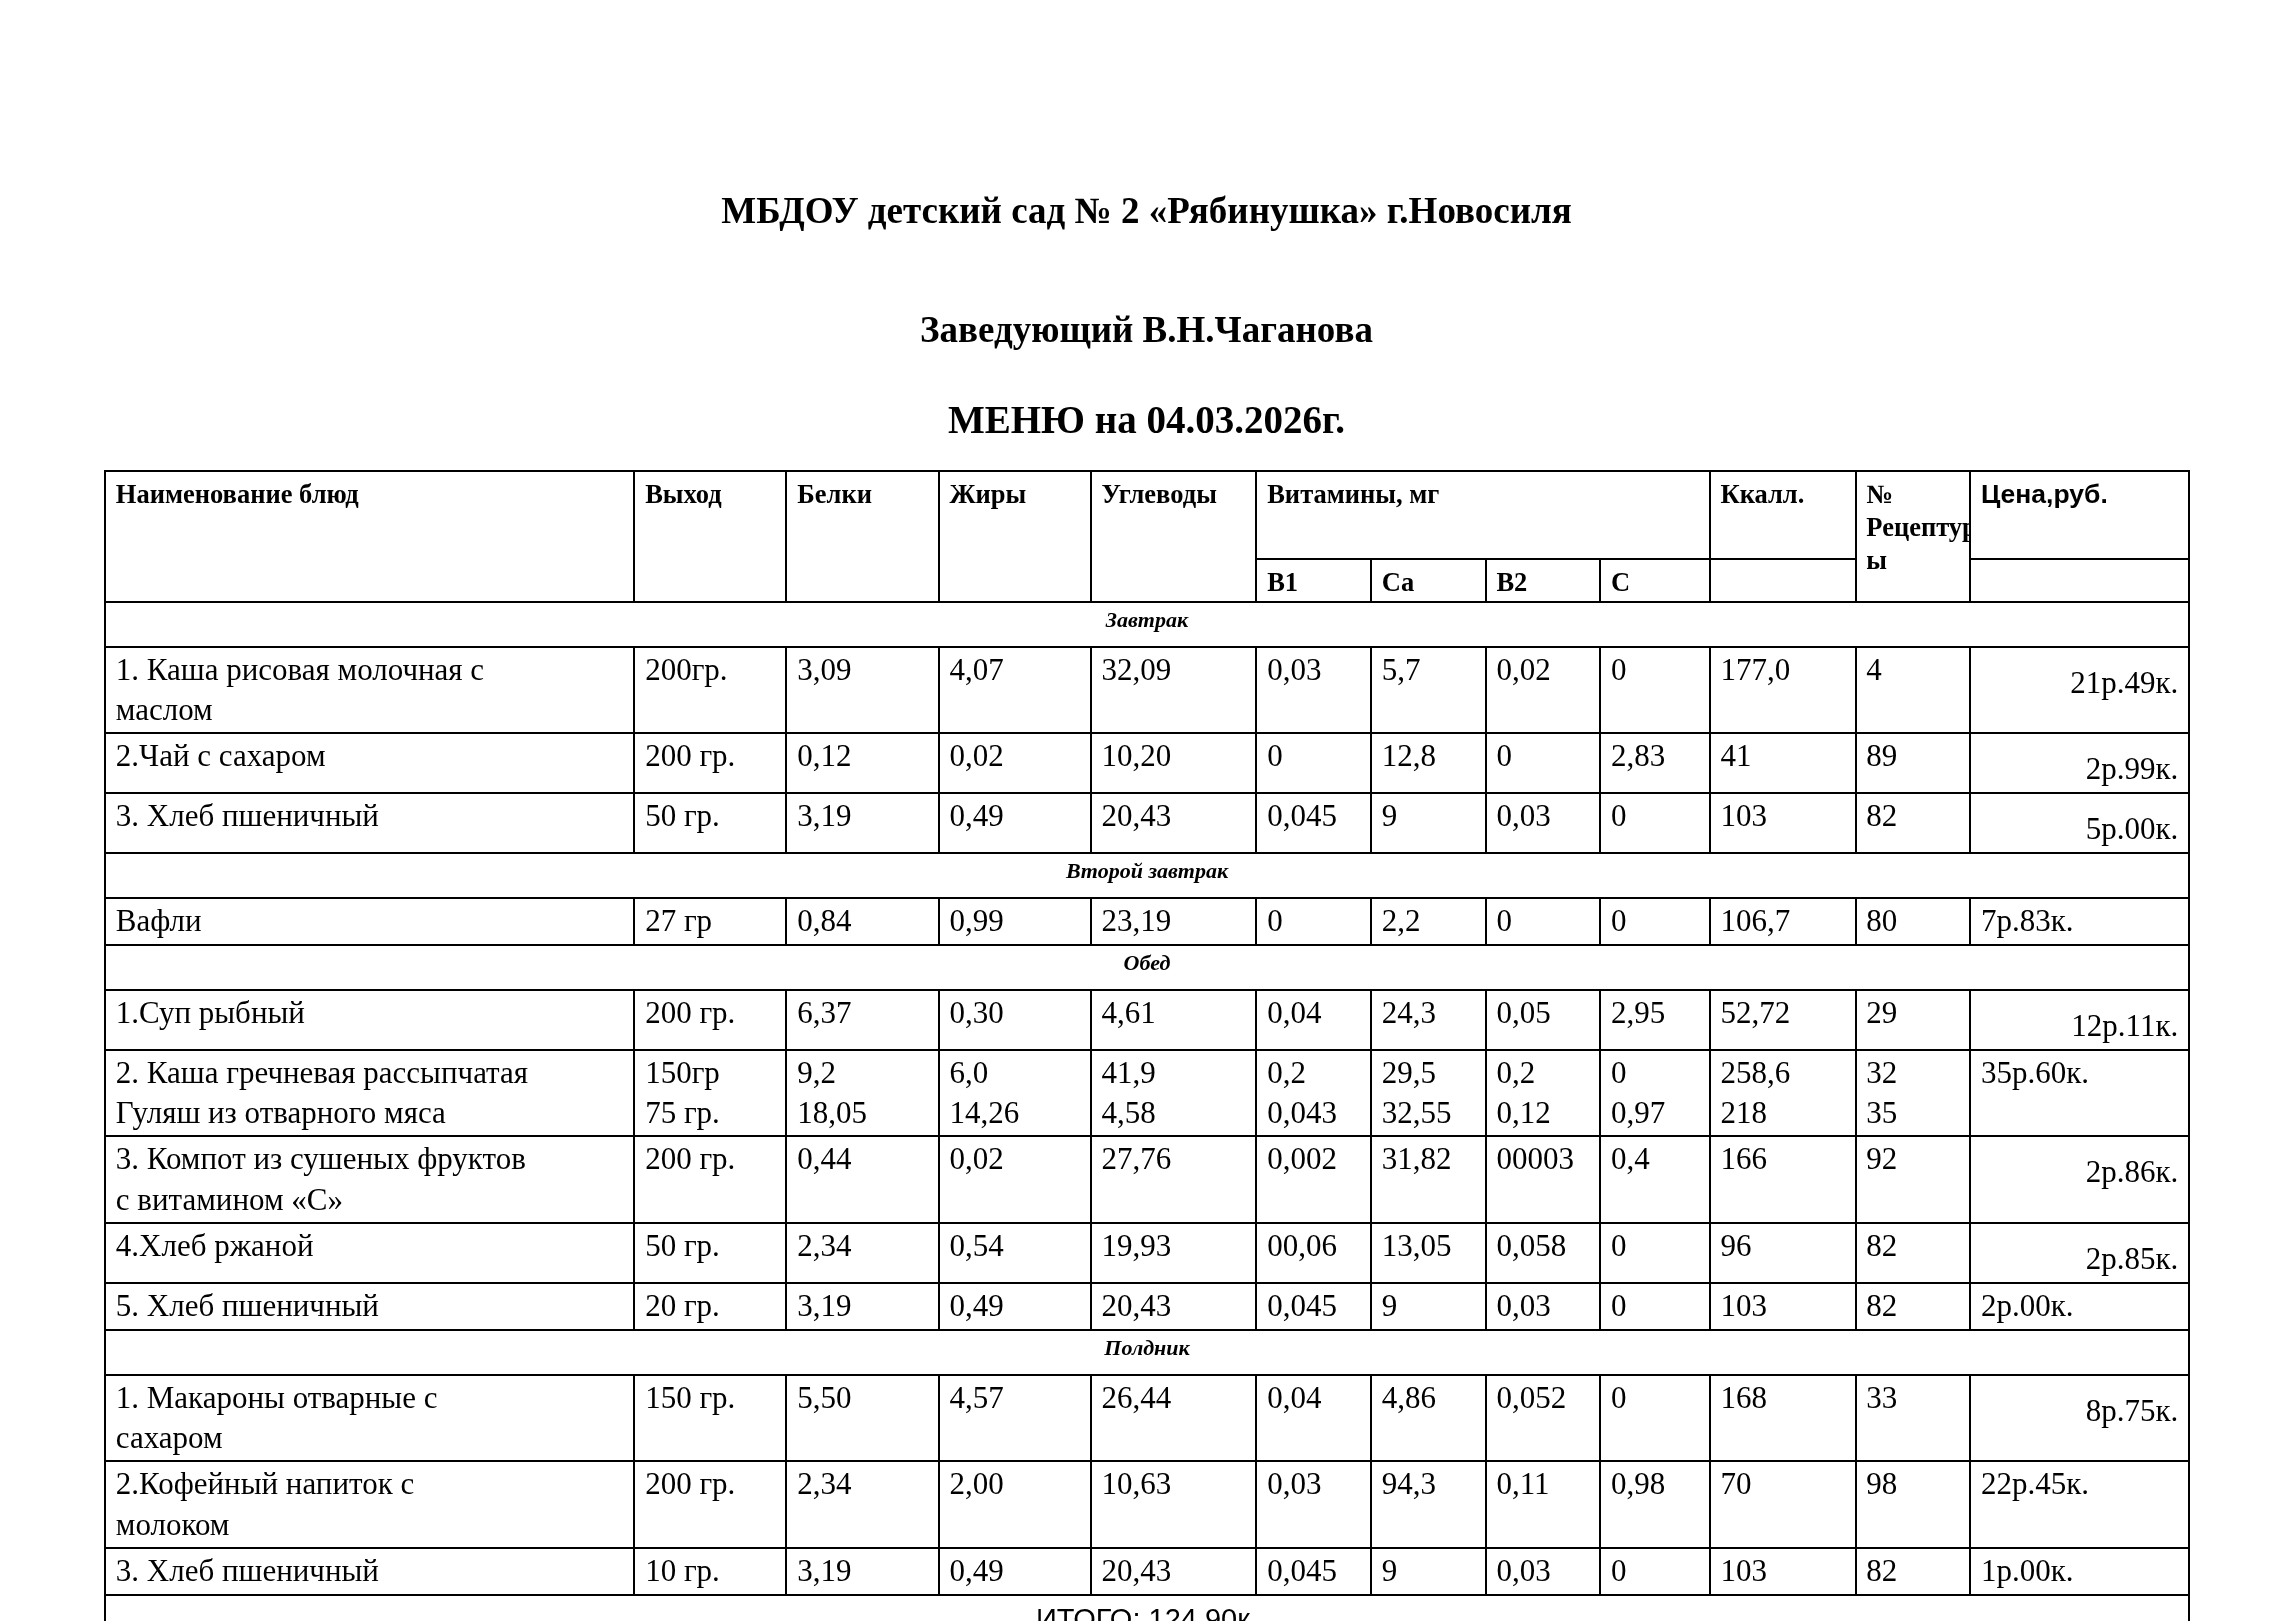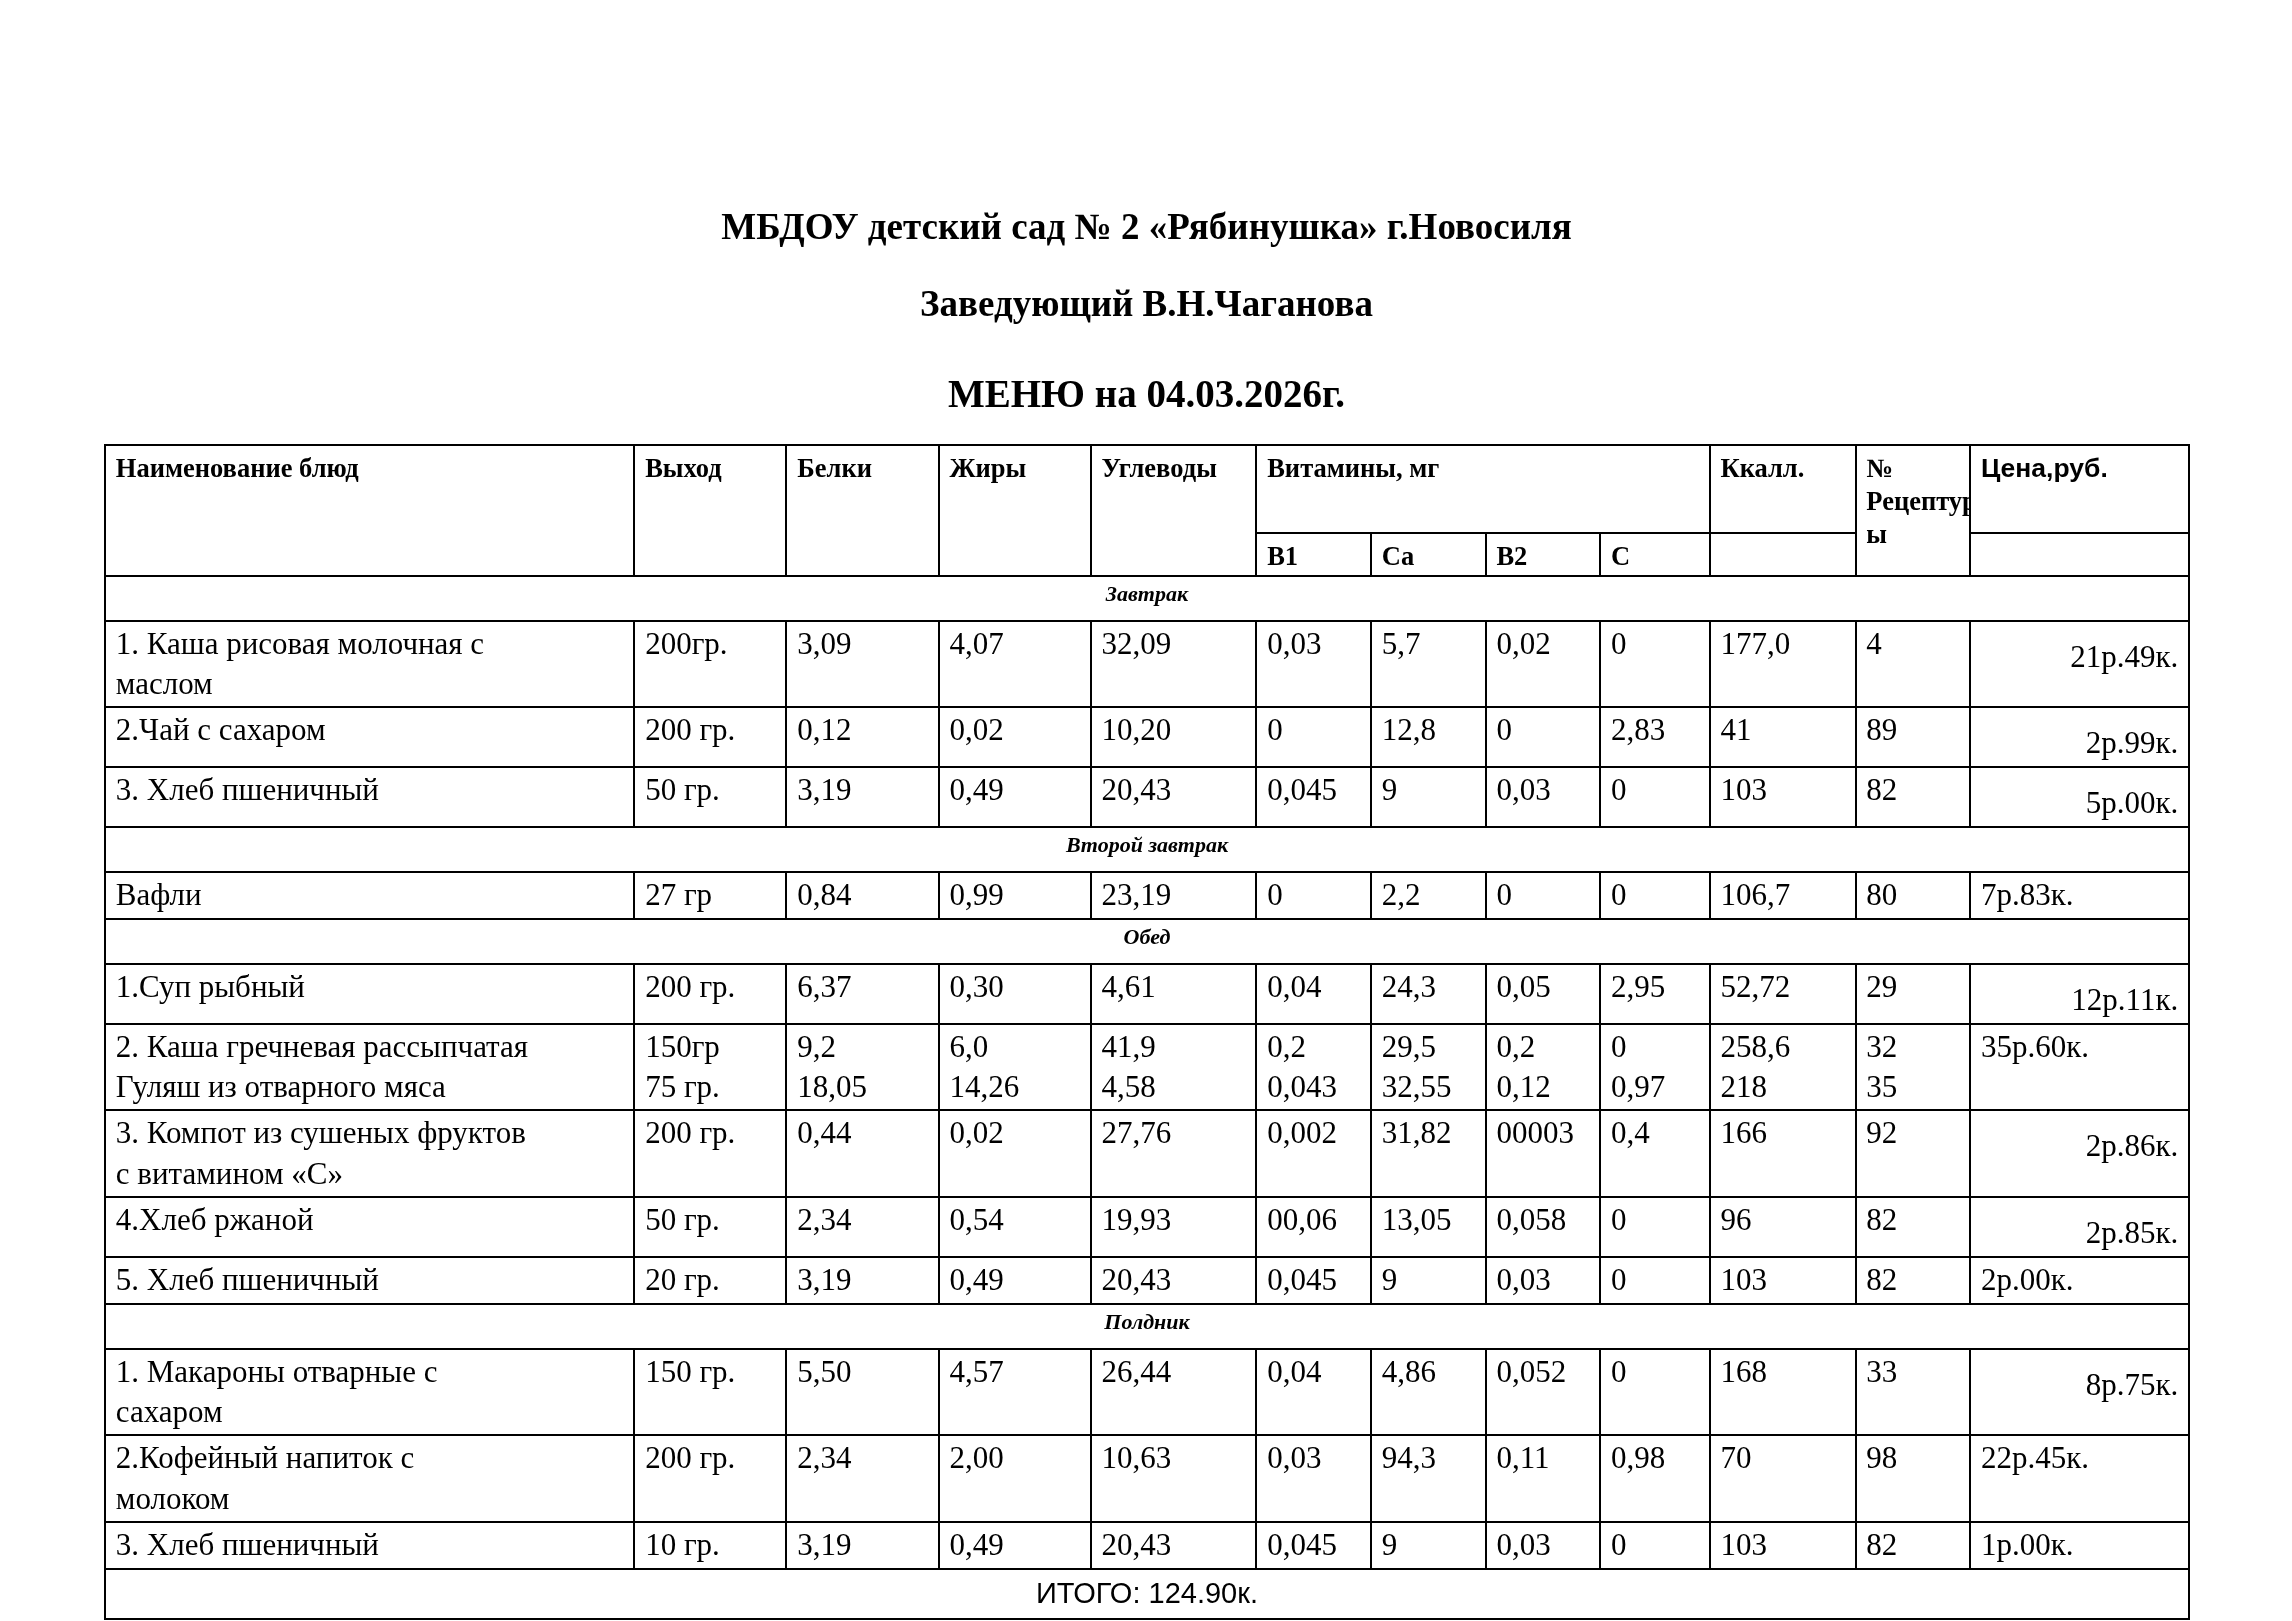--- a/index.html
+++ b/index.html
@@ -13,22 +13,22 @@
   }
   .page { width: 2293px; height: 1621px; position: relative; }
 
   .doc-title {
     text-align: center;
     font-family: "Liberation Serif", serif;
     font-weight: bold;
     font-size: 37px;
     line-height: 45px;
   }
-  .t1 { padding-top: 188px; margin-top: 16px; }
-  .t2 { margin-top: 32px; }
+  .t1 { padding-top: 188px; }
+  .t2 { margin-top: 74px; }
   .t3 { margin-top: 45px; font-size: 39px; }
 
   table.menu {
     border-collapse: collapse;
     table-layout: fixed;
     width: 2086px;
     margin-left: 104px;
     margin-top: 28px;
     border: 2.9px solid #000;
   }

